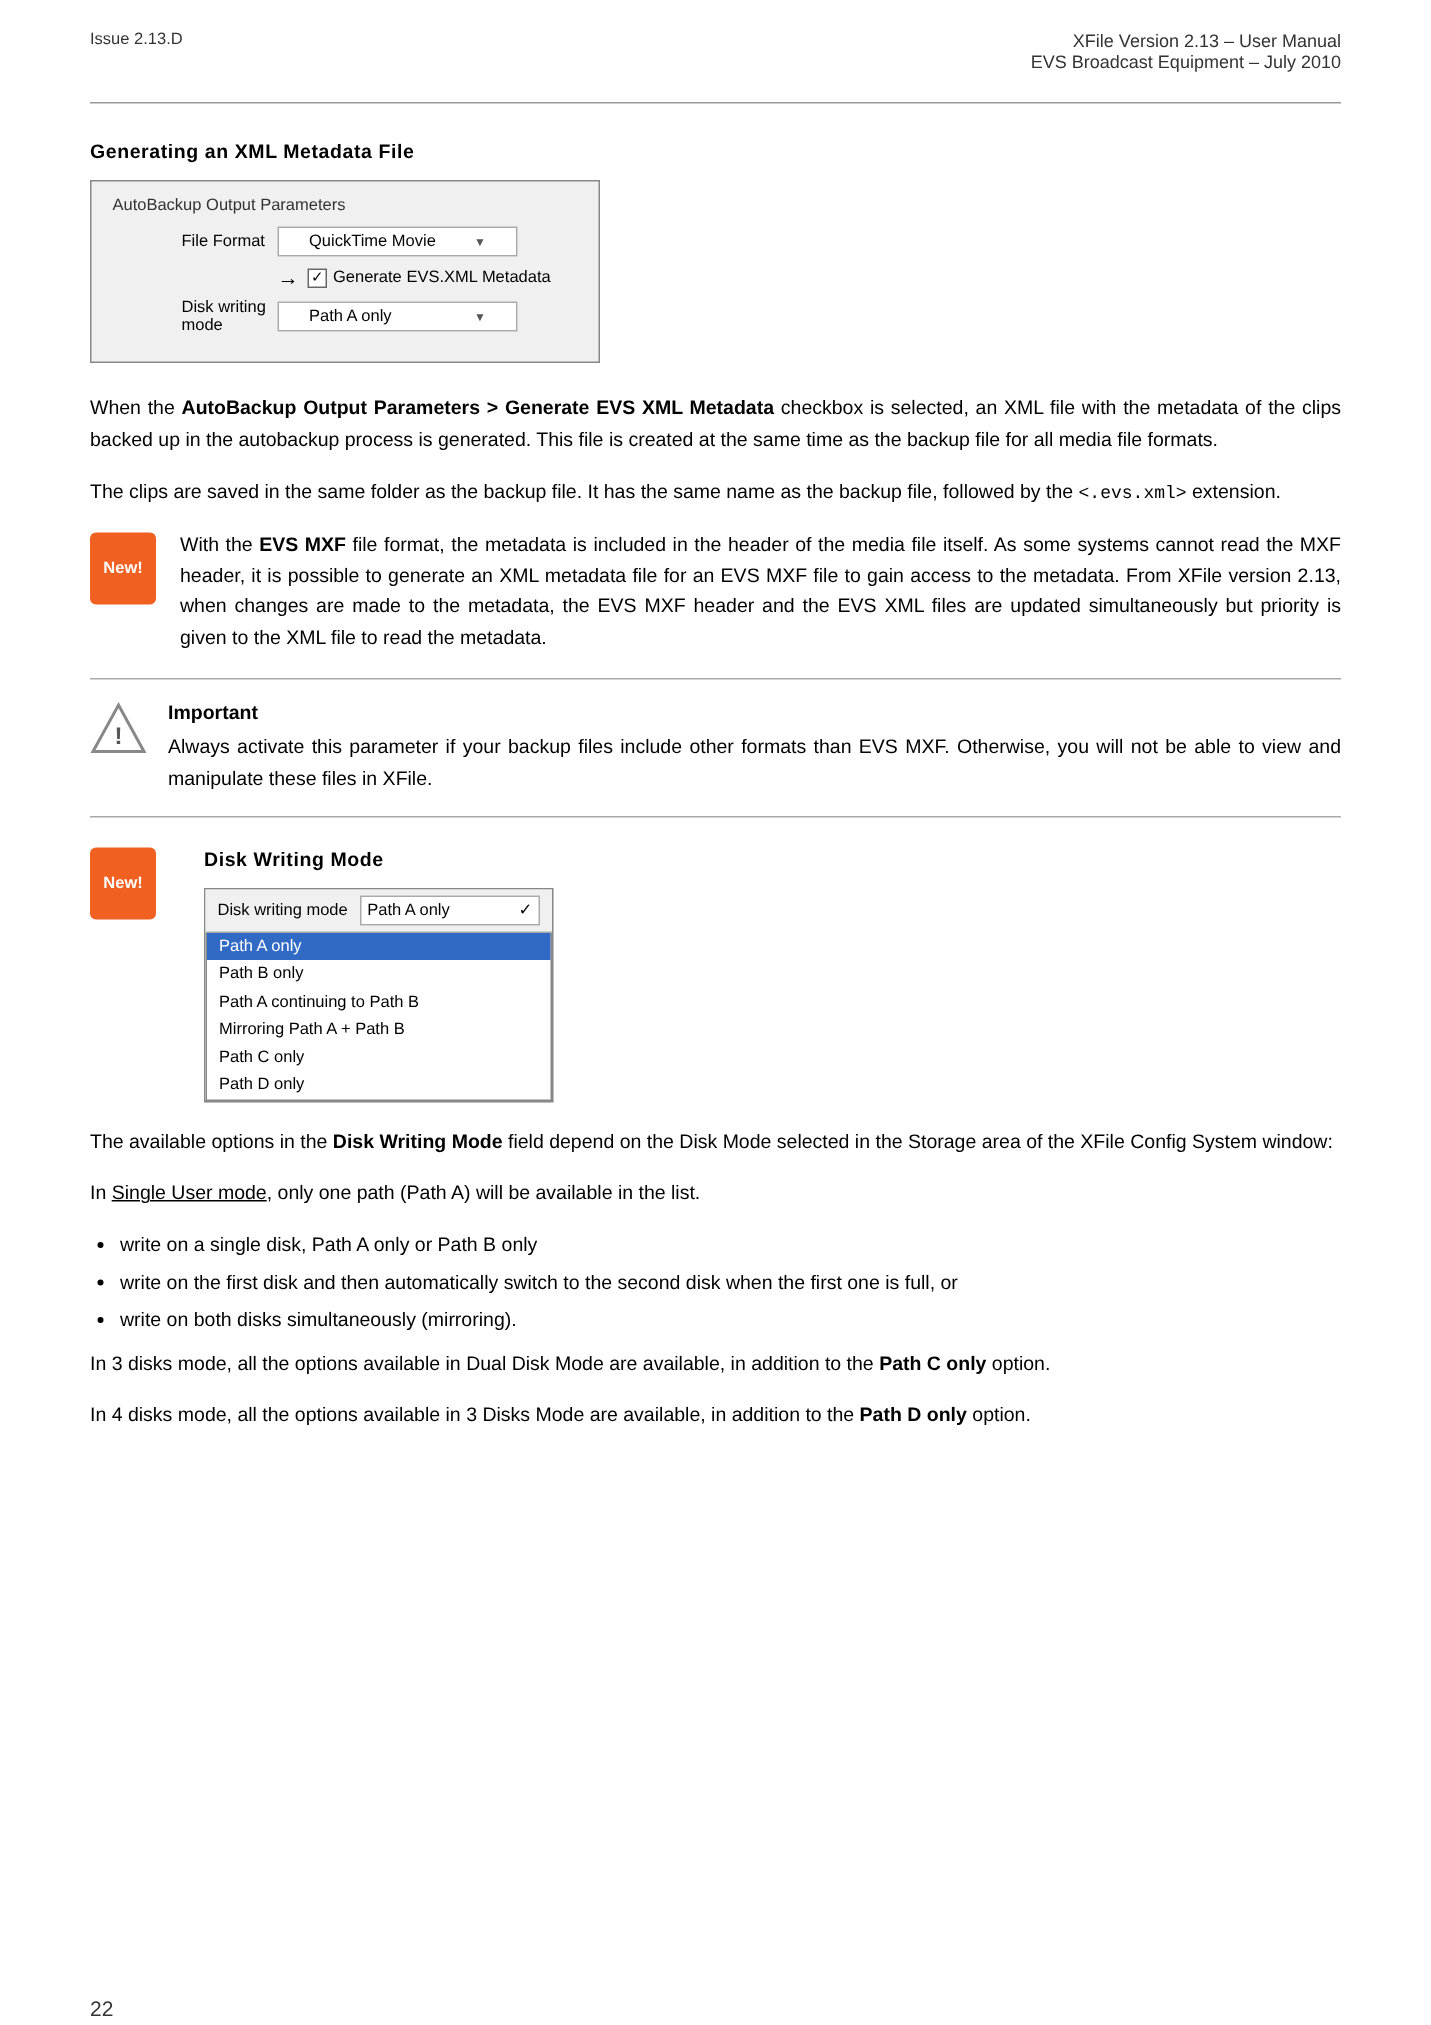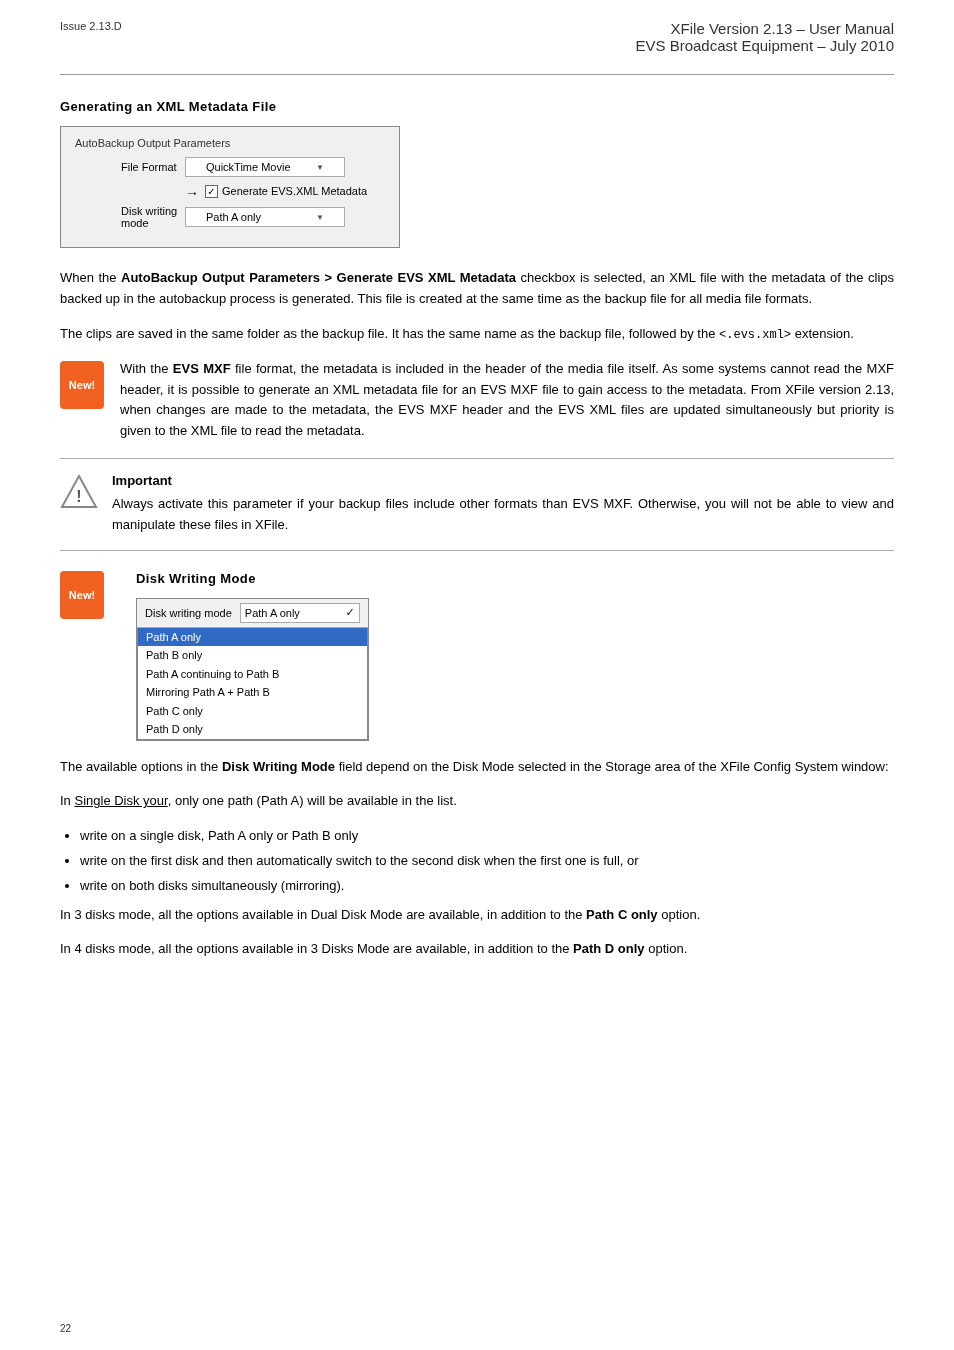--- a/index.html
+++ b/index.html
@@ -28,21 +28,21 @@
       border-bottom: 1px solid #999;
       padding-bottom: 20px;
     }
 
     .header-left {
       font-size: 11px;
       color: #333;
     }
 
     .header-right {
-      font-size: 15px;
+      font-size: 12px;
       color: #333;
       text-align: right;
     }
 
     .section-title {
       font-weight: bold;
       font-size: 13px;
       margin-bottom: 12px;
       letter-spacing: 0.03em;
     }
@@ -278,23 +278,23 @@
     .bullet-list li {
       font-size: 13px;
       line-height: 1.6;
       text-align: justify;
       margin-bottom: 4px;
       list-style-type: disc;
     }
 
     .page-number {
       position: absolute;
-      bottom: 16px;
+      bottom: 3px;
       left: 60px;
-      font-size: 10px;
+      font-size: 14px;
       color: #333;
     }
 
     .underline {
       text-decoration: underline;
     }
   </style>
 </head>
 <body>
 
@@ -394,21 +394,21 @@
           </div>
         </div>
       </div>
     </div>
 
     <p class="body-text">
       The available options in the <strong>Disk Writing Mode</strong> field depend on the Disk Mode selected in the Storage area of the XFile Config System window:
     </p>
 
     <p class="body-text">
-      In <span class="underline">Single Disk your</span>, only one path (Path A) will be available in the list.
+      In <span class="underline">Single User mode</span>, only one path (Path A) will be available in the list.
     </p>
 
 
     <ul class="bullet-list">
       <li>write on a single disk, Path A only or Path B only</li>
       <li>write on the first disk and then automatically switch to the second disk when the first one is full, or</li>
       <li>write on both disks simultaneously (mirroring).</li>
     </ul>
 
     <p class="body-text">

